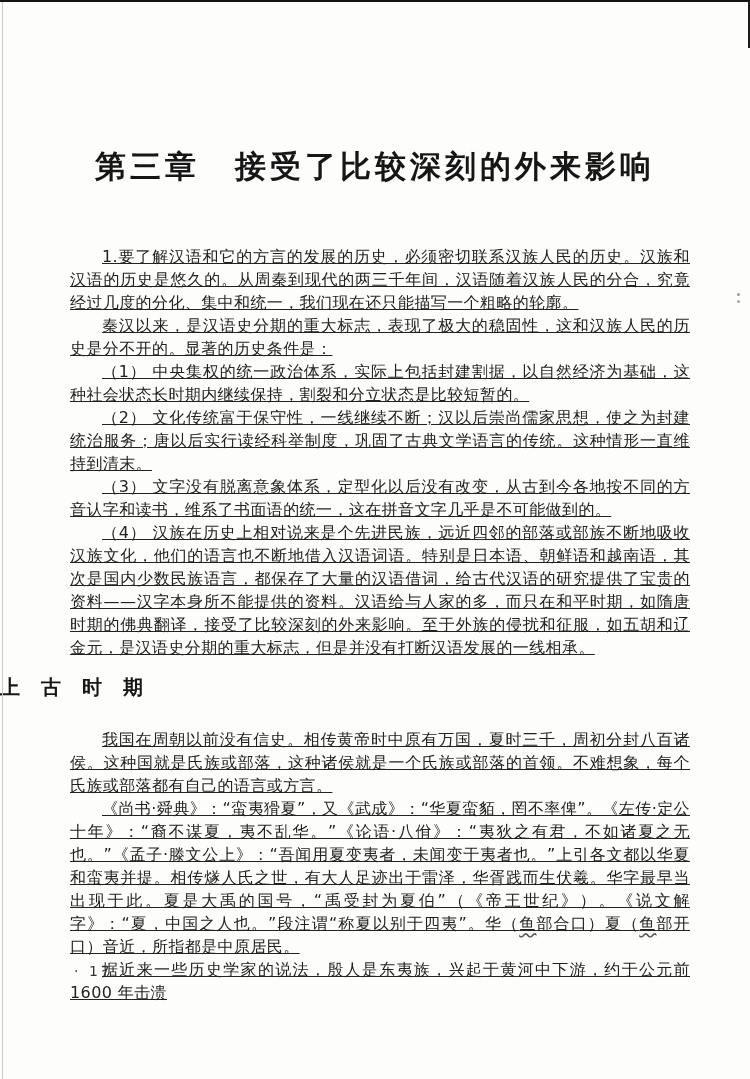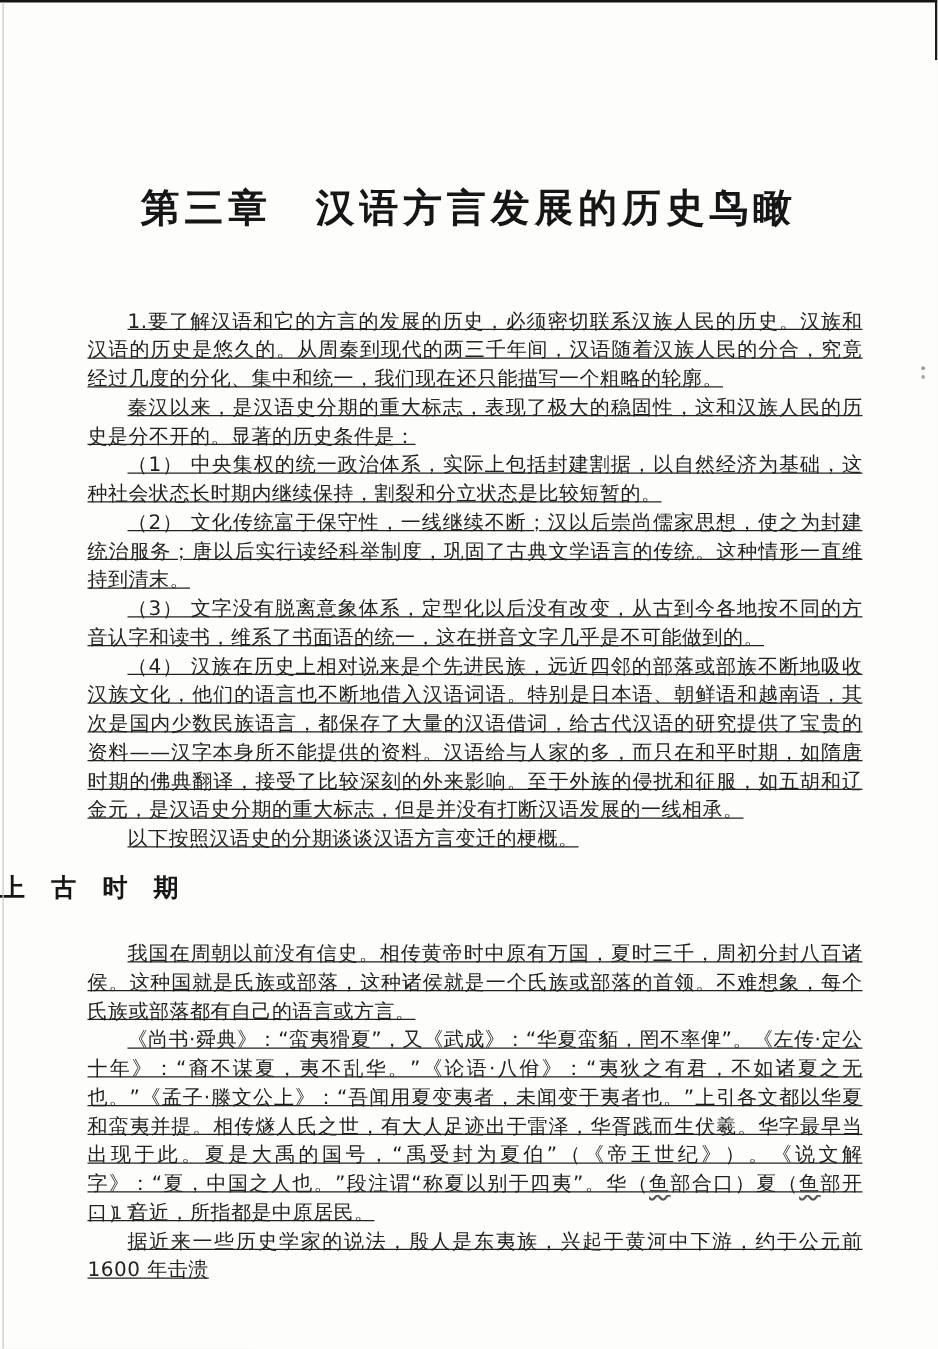--- a/index.html
+++ b/index.html
@@ -67,30 +67,29 @@
 </style>
 </head>
 <body>
 
 <div class="page">
   <div class="edge-top"></div>
   <div class="edge-left"></div>
   <div class="edge-right"></div>
   <div class="speck"></div>
 
-  <h1 class="chapter-title">第三章　汉语方言发展的历史鸟瞰</h1>
+  <h1 class="chapter-title">第三章　接受了比较深刻的外来影响</h1>
 
   <div class="text-block intro">
       <p class="para"><span>1.要了解汉语和它的方言的发展的历史，必须密切联系汉族人民的历史。汉族和汉语的历史是悠久的。从周秦到现代的两三千年间，汉语随着汉族人民的分合，究竟经过几度的分化、集中和统一，我们现在还只能描写一个粗略的轮廓。</span></p>
       <p class="para"><span>秦汉以来，是汉语史分期的重大标志，表现了极大的稳固性，这和汉族人民的历史是分不开的。显著的历史条件是：</span></p>
       <p class="para"><span>（1） 中央集权的统一政治体系，实际上包括封建割据，以自然经济为基础，这种社会状态长时期内继续保持，割裂和分立状态是比较短暂的。</span></p>
       <p class="para"><span>（2） 文化传统富于保守性，一线继续不断；汉以后崇尚儒家思想，使之为封建统治服务；唐以后实行读经科举制度，巩固了古典文学语言的传统。这种情形一直维持到清末。</span></p>
       <p class="para"><span>（3） 文字没有脱离意象体系，定型化以后没有改变，从古到今各地按不同的方音认字和读书，维系了书面语的统一，这在拼音文字几乎是不可能做到的。</span></p>
       <p class="para"><span>（4） 汉族在历史上相对说来是个先进民族，远近四邻的部落或部族不断地吸收汉族文化，他们的语言也不断地借入汉语词语。特别是日本语、朝鲜语和越南语，其次是国内少数民族语言，都保存了大量的汉语借词，给古代汉语的研究提供了宝贵的资料——汉字本身所不能提供的资料。汉语给与人家的多，而只在和平时期，如隋唐时期的佛典翻译，接受了比较深刻的外来影响。至于外族的侵扰和征服，如五胡和辽金元，是汉语史分期的重大标志，但是并没有打断汉语发展的一线相承。</span></p>
-      <p class="para"><span>以下按照汉语史的分期谈谈汉语方言变迁的梗概。</span></p>
     </div>
 
   <h2 class="section-heading">上 古 时 期</h2>
 
   <div class="text-block">
       <p class="para"><span>我国在周朝以前没有信史。相传黄帝时中原有万国，夏时三千，周初分封八百诸侯。这种国就是氏族或部落，这种诸侯就是一个氏族或部落的首领。不难想象，每个氏族或部落都有自己的语言或方言。</span></p>
       <p class="para"><span>《尚书·舜典》：“蛮夷猾夏”，又《武成》：“华夏蛮貊，罔不率俾”。《左传·定公十年》：“裔不谋夏，夷不乱华。”《论语·八佾》：“夷狄之有君，不如诸夏之无也。”《孟子·滕文公上》：“吾闻用夏变夷者，未闻变于夷者也。”上引各文都以华夏和蛮夷并提。相传燧人氏之世，有大人足迹出于雷泽，华胥践而生伏羲。华字最早当出现于此。夏是大禹的国号，“禹受封为夏伯”（《帝王世纪》）。《说文解字》：“夏，中国之人也。”段注谓“称夏以别于四夷”。华（</span><span class="wavy">鱼</span><span>部合口）夏（</span><span class="wavy">鱼</span><span>部开口）音近，所指都是中原居民。</span></p>
       <p class="para"><span>据近来一些历史学家的说法，殷人是东夷族，兴起于黄河中下游，约于公元前 1600 年击溃</span></p>
     </div>
 

